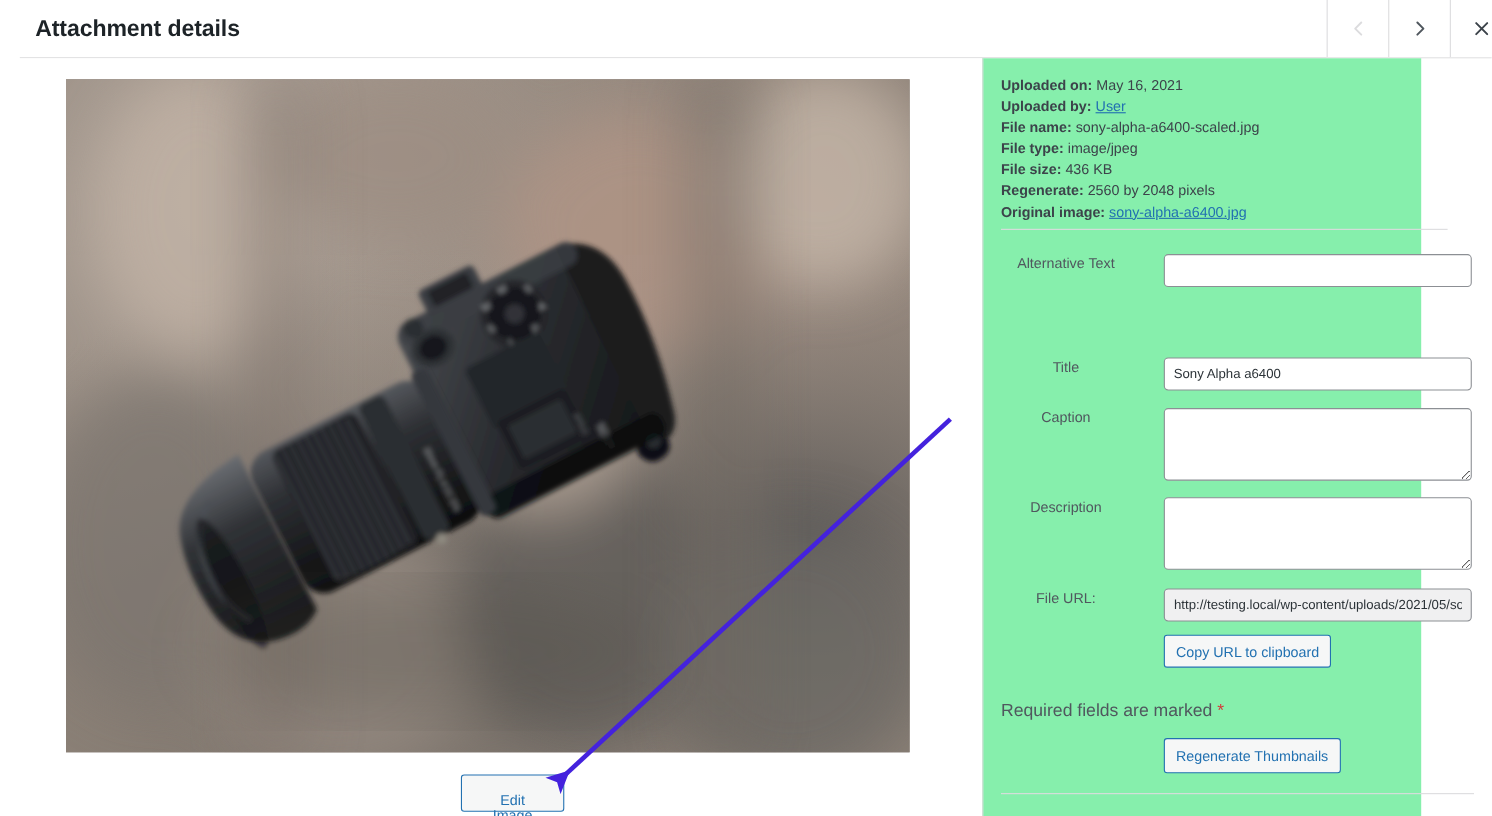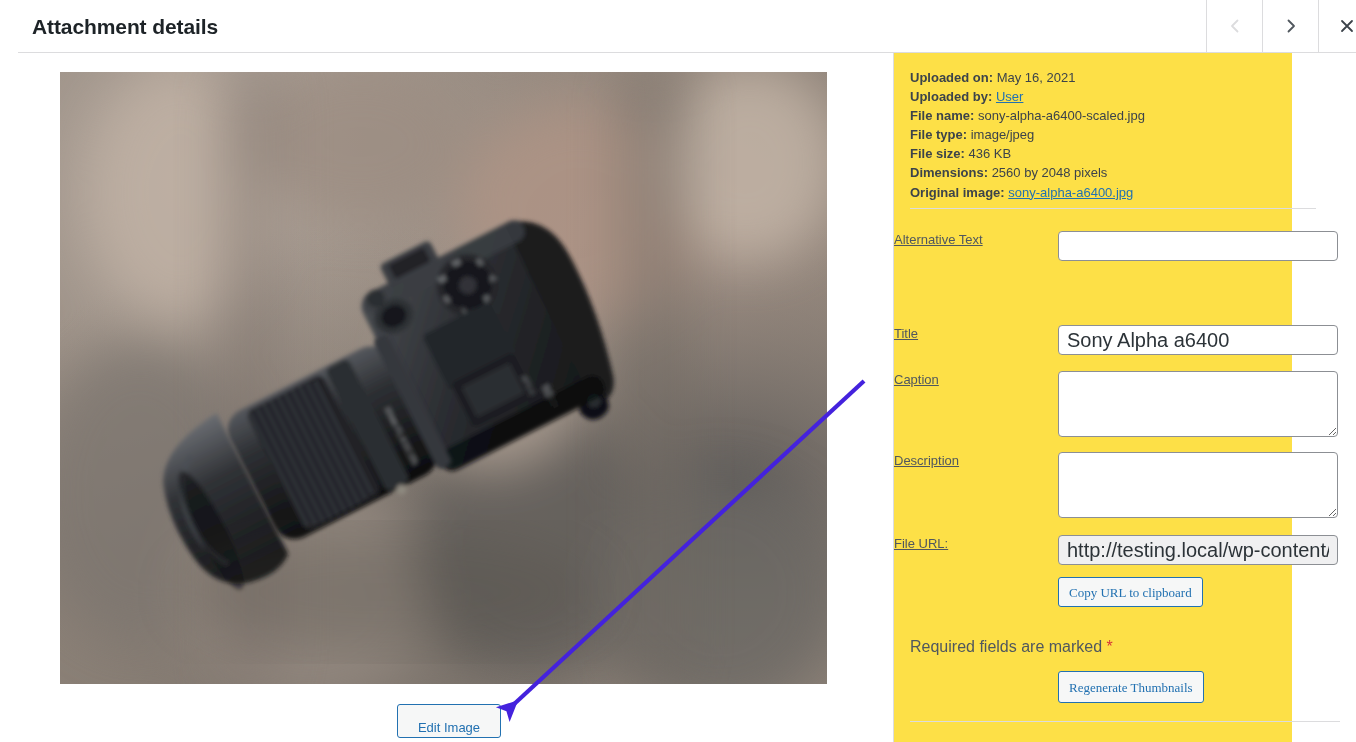--- a/index.html
+++ b/index.html
@@ -73,23 +73,23 @@
     top: 19px;
     width: 767px;
     height: 612px;
     overflow: hidden;
     background: #8a8078;
   }
   .photo-frame svg { display: block; }
 
   .edit-image-btn {
     position: absolute;
-    left: 397px;
+    left: 419px;
     top: 651px;
-    width: 104px;
+    width: 94px;
     height: 31px;
     background: #f6f7f7;
     border: 1px solid #2271b1;
     border-radius: 3px;
     color: #2271b1;
     font-size: 13px;
     font-family: "Liberation Sans", sans-serif;
     line-height: 1;
     cursor: pointer;
     padding: 16px;
@@ -102,21 +102,21 @@
     width: 1356px; height: 742px;
     pointer-events: none;
   }
 
   
   .details-pane {
     position: absolute;
     left: 893px; top: 53px;
     width: 399px;
     height: 689px;
-    background: #fde047;
+    background: #86efac;
     border-left: 1px solid #dcdcde;
   }
 
   .meta-block {
     position: absolute;
     left: 16px;
     top: 15px;
     width: 430px;
     font-size: 13px;
     line-height: 19.1px;
@@ -144,33 +144,32 @@
   
   .field-row {
     position: absolute;
     left: 0;
     width: 463px;
   }
   .field-label {
     position: absolute;
     left: 0;
     width: 150px;
-    text-align: left;
+    text-align: center;
     font-size: 13px;
     color: #50575e;
     line-height: 18px;
-    text-decoration: underline;
   }
   .field-control { position: absolute; left: 164px; }
 
   .text-input {
     width: 280px;
     height: 30px;
     padding: 0 8px;
-    font-size: 20px;
+    font-size: 12px;
     font-family: "Liberation Sans", sans-serif;
     color: #2c3338;
     background: #fff;
     border: 1px solid #8c8f94;
     border-radius: 4px;
     outline: none;
   }
   .text-input.readonly {
     background: #f0f0f1;
     color: #2c3338;
@@ -196,21 +195,21 @@
     line-height: 19px;
     color: #50575e;
   }
 
   .wp-button {
     background: #f6f7f7;
     border: 1px solid #2271b1;
     border-radius: 3px;
     color: #2271b1;
     font-size: 13px;
-    font-family: Liberation Serif, serif;
+    font-family: Liberation Sans, sans-serif;
     height: 30px;
     padding: 0 10px;
     cursor: pointer;
     line-height: 1;
   }
 
   .required-note {
     position: absolute;
     left: 16px;
     font-size: 16px;
@@ -419,21 +418,21 @@
       </div>
       <div class="meta-row">
         <span class="meta-label">File type:</span>
         <span class="meta-value">image/jpeg</span>
       </div>
       <div class="meta-row">
         <span class="meta-label">File size:</span>
         <span class="meta-value">436 KB</span>
       </div>
       <div class="meta-row">
-        <span class="meta-label">Dimensions:</span>
+        <span class="meta-label">Regenerate:</span>
         <span class="meta-value">2560 by 2048 pixels</span>
       </div>
       <div class="meta-row">
         <span class="meta-label">Original image:</span>
         <a class="link" href="#">sony-alpha-a6400.jpg</a>
       </div>
     </div>
 
     <div class="divider top"></div>
 

